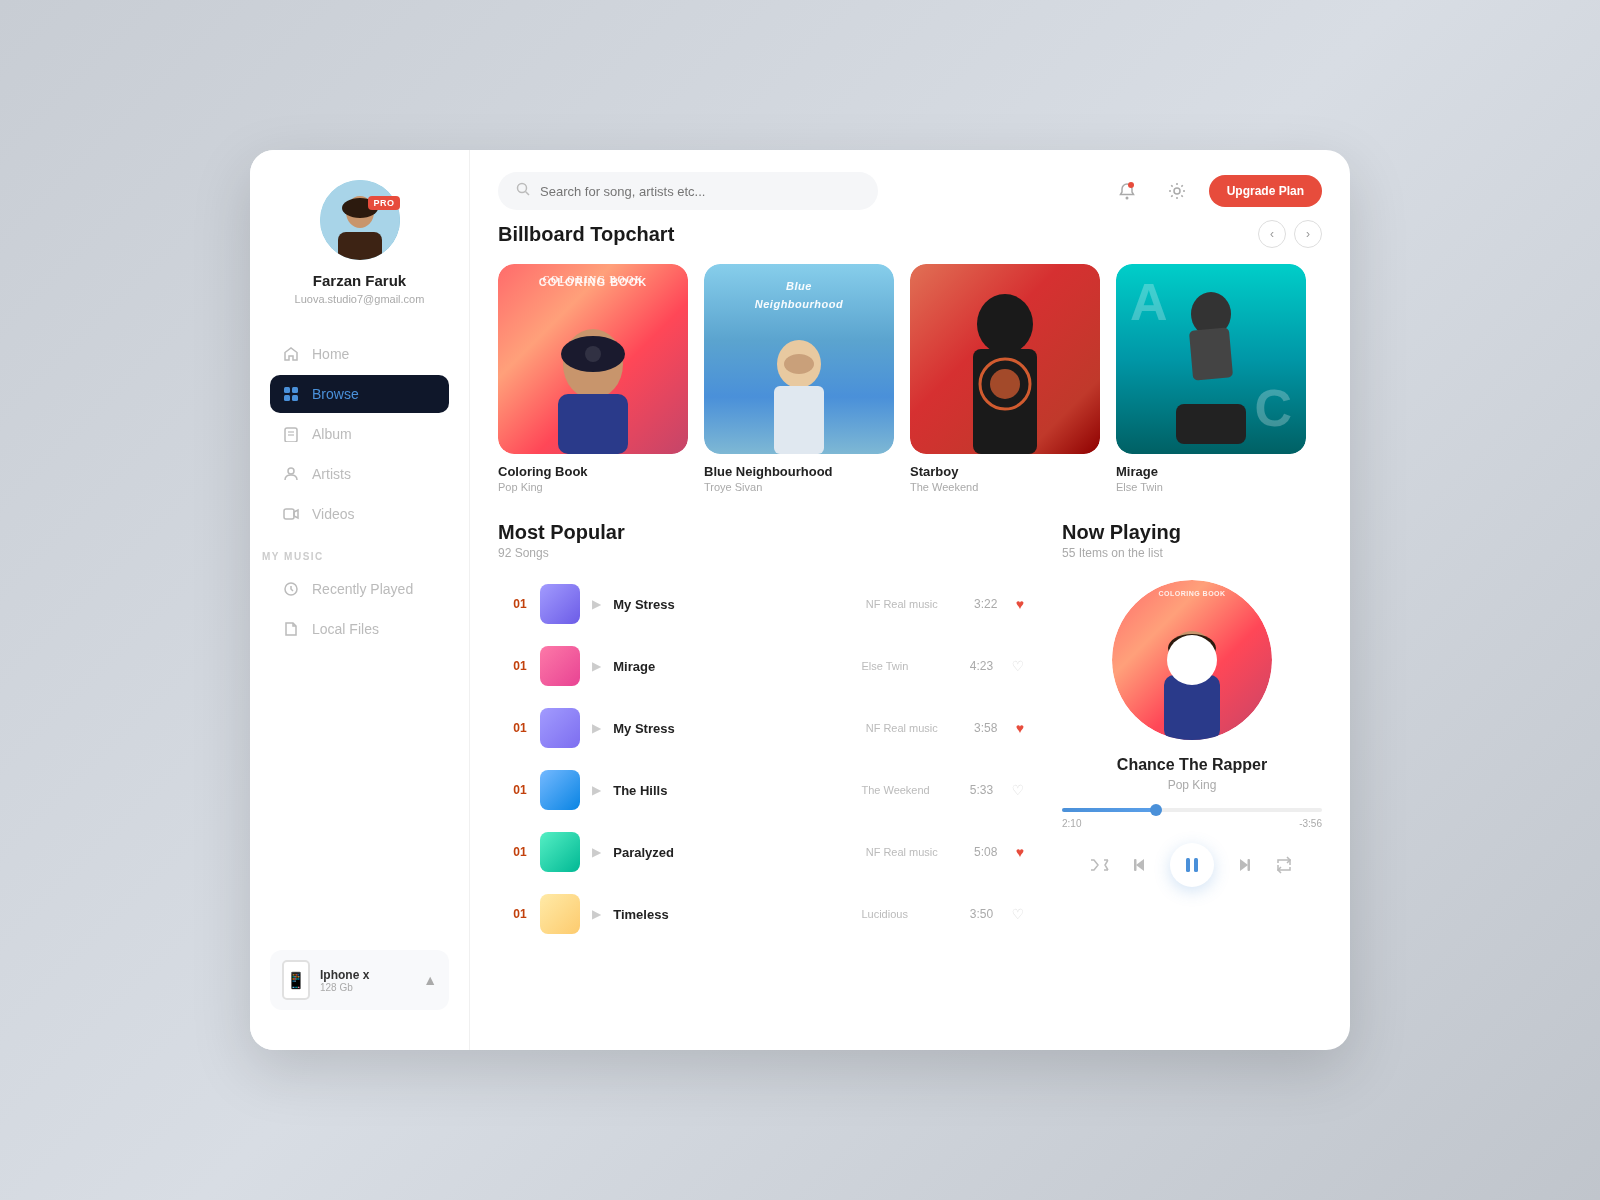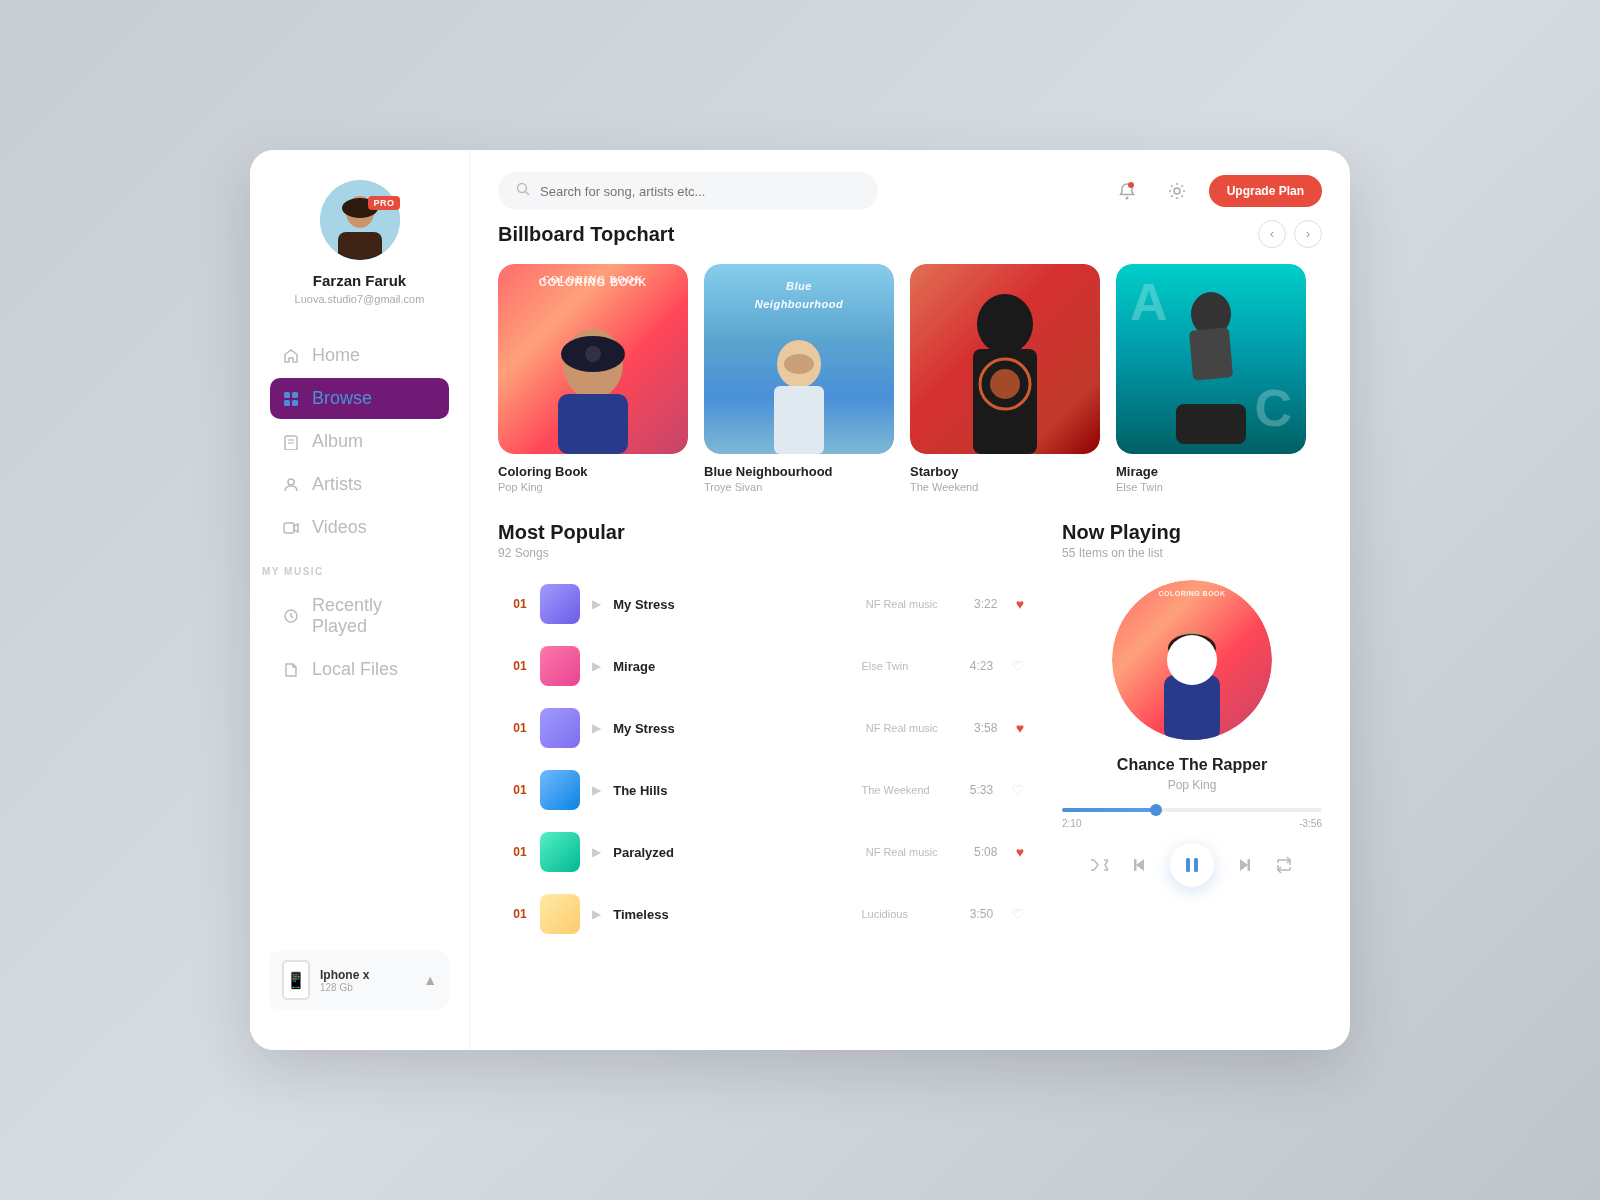--- a/index.html
+++ b/index.html
@@ -75,28 +75,28 @@
       padding: 0 20px;
     }
     .nav-item {
       display: flex;
       align-items: center;
       gap: 12px;
       padding: 10px 12px;
       border-radius: 10px;
       cursor: pointer;
       color: #bbb;
-      font-size: 18px;
+      font-size: 14px;
       font-weight: 500;
       margin-bottom: 2px;
       transition: background 0.2s;
     }
     .nav-item.active {
       color: #4a90d9;
-      background: #701a75;
+      background: #0f172a;
     }
     .nav-icon {
       width: 18px;
       height: 18px;
       display: flex;
       align-items: center;
       justify-content: center;
       flex-shrink: 0;
     }
     .section-label {

